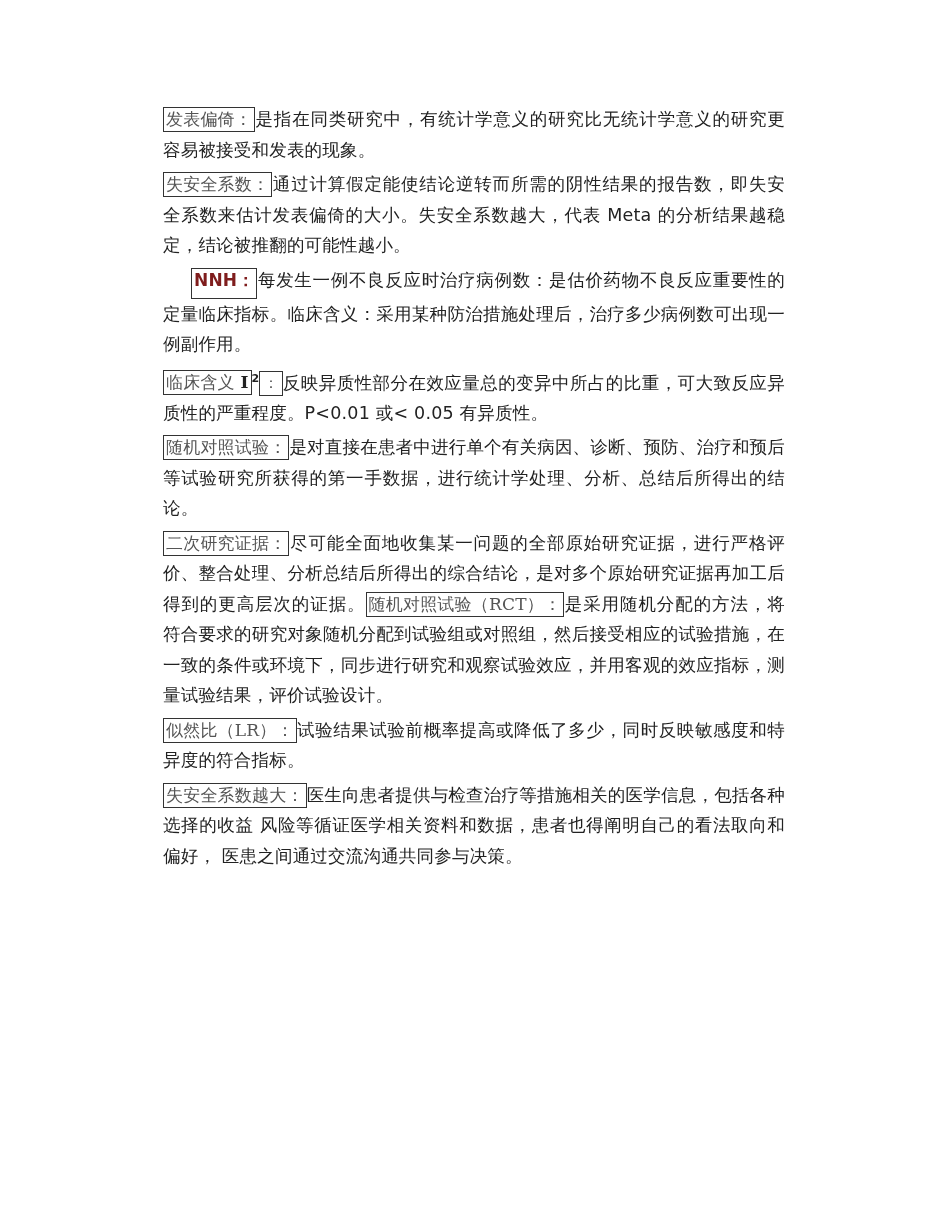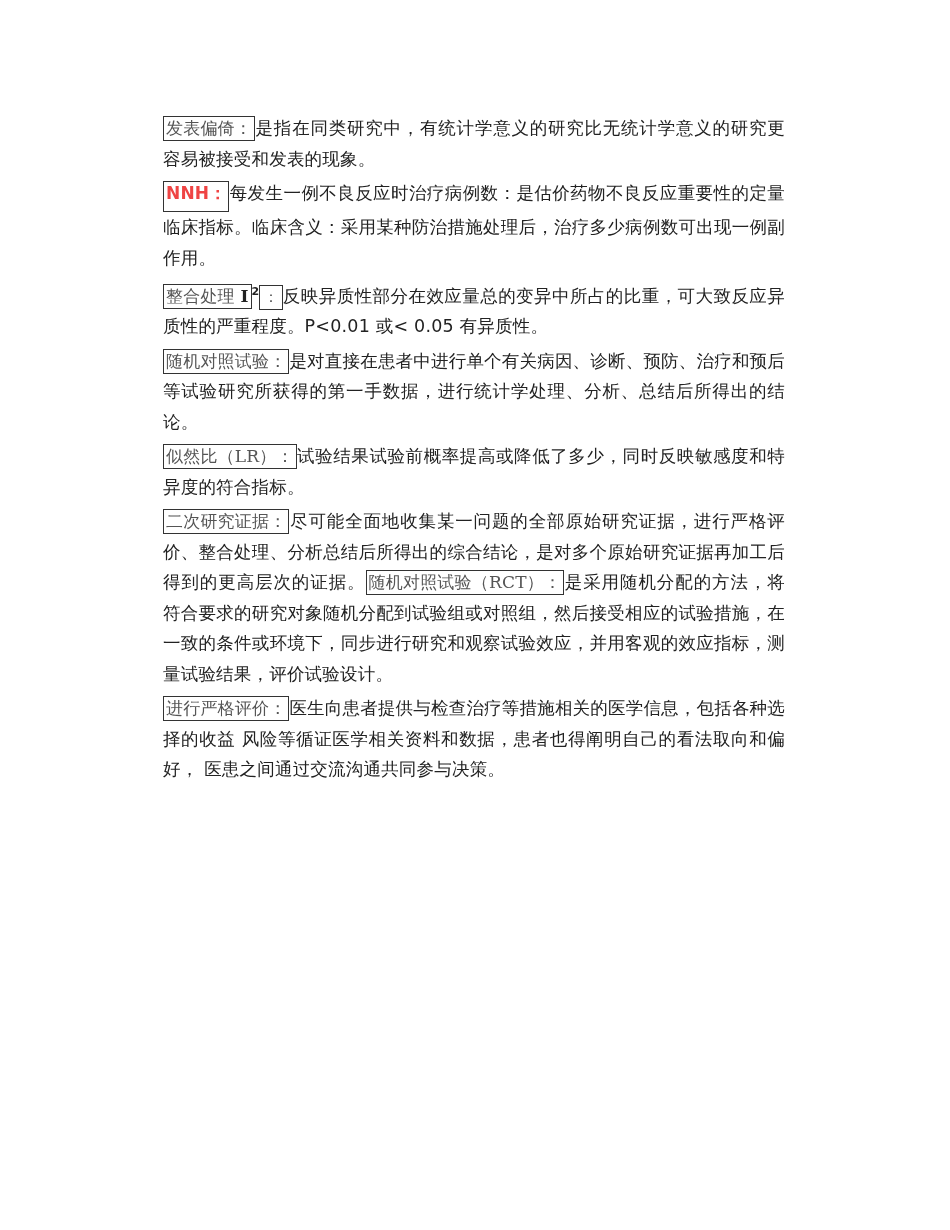--- a/index.html
+++ b/index.html
@@ -1,57 +1,60 @@
 <!DOCTYPE html>
 <html><head>
 <meta charset="utf-8">
 <style>
   html, body { margin: 0; padding: 0; background: #ffffff; }
   body { width: 950px; height: 1230px; position: relative; overflow: hidden;
          font-family: "DejaVu Sans", "Liberation Sans", sans-serif; color: #222222; }
-  .page { position: absolute; left: 163px; top: 113px; width: 622px; }
+  .page { position: absolute; left: 163px; top: 104px; width: 622px; }
   .entry { font-size: 17.5px; line-height: 30.5px; margin: 0 0 4px 0; letter-spacing: 0.2px; text-align: justify; }
   .term { display: inline-block; border: 1.5px solid #333333; padding: 0 2px; line-height: 23px;
           font-family: "DejaVu Serif", "Liberation Serif", serif; color: #555555; font-size: 17px;
           vertical-align: baseline; }
-  .term.bold { font-family: "DejaVu Sans", "Liberation Sans", sans-serif; font-weight: bold; color: #ef4444; padding-bottom: 6px; }
+  .term.bold { font-family: "DejaVu Sans", "Liberation Sans", sans-serif; font-weight: bold; color: #7f1d1d; padding-bottom: 6px; margin-left: 28px; }
   .term-i { font-family: "DejaVu Serif", serif; font-weight: bold; color:#222; }
   .colon-box { display: inline-block; border: 1.5px solid #333333; padding: 0 3px; line-height: 23px; color:#555; font-size: 15px; }
   .e-nnh, .e-nnt, .e-ich, .e-coch { margin-top: 2px; }
 </style>
 </head>
 <body>
 
 <div class="page">
 
   <p class="entry">
     <span class="term">发表偏倚：</span><span>是指在同类研究中，有统计学意义的研究比无统计学意义的研究更容易被接受和发表的现象。</span>
   </p>
 
+  <p class="entry">
+    <span class="term">失安全系数：</span><span>通过计算假定能使结论逆转而所需的阴性结果的报告数，即失安全系数来估计发表偏倚的大小。失安全系数越大，代表 Meta 的分析结果越稳定，结论被推翻的可能性越小。</span>
+  </p>
 
 
   <p class="entry e-nnh">
     <span class="term bold">NNH：</span><span>每发生一例不良反应时治疗病例数：是估价药物不良反应重要性的定量临床指标。临床含义：采用某种防治措施处理后，治疗多少病例数可出现一例副作用。</span>
   </p>
 
 
   <p class="entry e-ich">
-    <span class="term"><span>整合处理 </span><span class="term-i">I</span></span><sup style="font-weight:bold;font-size:11px;">2</sup><span class="colon-box">：</span><span>反映异质性部分在效应量总的变异中所占的比重，可大致反应异质性的严重程度。P&lt;0.01 或&lt; 0.05 有异质性。</span>
+    <span class="term"><span>临床含义 </span><span class="term-i">I</span></span><sup style="font-weight:bold;font-size:11px;">2</sup><span class="colon-box">：</span><span>反映异质性部分在效应量总的变异中所占的比重，可大致反应异质性的严重程度。P&lt;0.01 或&lt; 0.05 有异质性。</span>
   </p>
 
   <p class="entry">
     <span class="term">随机对照试验：</span><span>是对直接在患者中进行单个有关病因、诊断、预防、治疗和预后等试验研究所获得的第一手数据，进行统计学处理、分析、总结后所得出的结论。</span>
   </p>
 
   <p class="entry">
-    <span class="term">似然比（LR）：</span><span>试验结果试验前概率提高或降低了多少，同时反映敏感度和特异度的符合指标。</span>
+    <span class="term">二次研究证据：</span><span>尽可能全面地收集某一问题的全部原始研究证据，进行严格评价、整合处理、分析总结后所得出的综合结论，是对多个原始研究证据再加工后得到的更高层次的证据。</span><span class="term">随机对照试验（RCT）：</span><span>是采用随机分配的方法，将符合要求的研究对象随机分配到试验组或对照组，然后接受相应的试验措施，在一致的条件或环境下，同步进行研究和观察试验效应，并用客观的效应指标，测量试验结果，评价试验设计。</span>
   </p>
 
   <p class="entry">
-    <span class="term">二次研究证据：</span><span>尽可能全面地收集某一问题的全部原始研究证据，进行严格评价、整合处理、分析总结后所得出的综合结论，是对多个原始研究证据再加工后得到的更高层次的证据。</span><span class="term">随机对照试验（RCT）：</span><span>是采用随机分配的方法，将符合要求的研究对象随机分配到试验组或对照组，然后接受相应的试验措施，在一致的条件或环境下，同步进行研究和观察试验效应，并用客观的效应指标，测量试验结果，评价试验设计。</span>
+    <span class="term">似然比（LR）：</span><span>试验结果试验前概率提高或降低了多少，同时反映敏感度和特异度的符合指标。</span>
   </p>
 
 
   <p class="entry">
-    <span class="term">进行严格评价：</span><span>医生向患者提供与检查治疗等措施相关的医学信息，包括各种选择的收益 风险等循证医学相关资料和数据，患者也得阐明自己的看法取向和偏好， 医患之间通过交流沟通共同参与决策。</span>
+    <span class="term">失安全系数越大：</span><span>医生向患者提供与检查治疗等措施相关的医学信息，包括各种选择的收益 风险等循证医学相关资料和数据，患者也得阐明自己的看法取向和偏好， 医患之间通过交流沟通共同参与决策。</span>
   </p>
 
 </div>
 
 </body></html>

